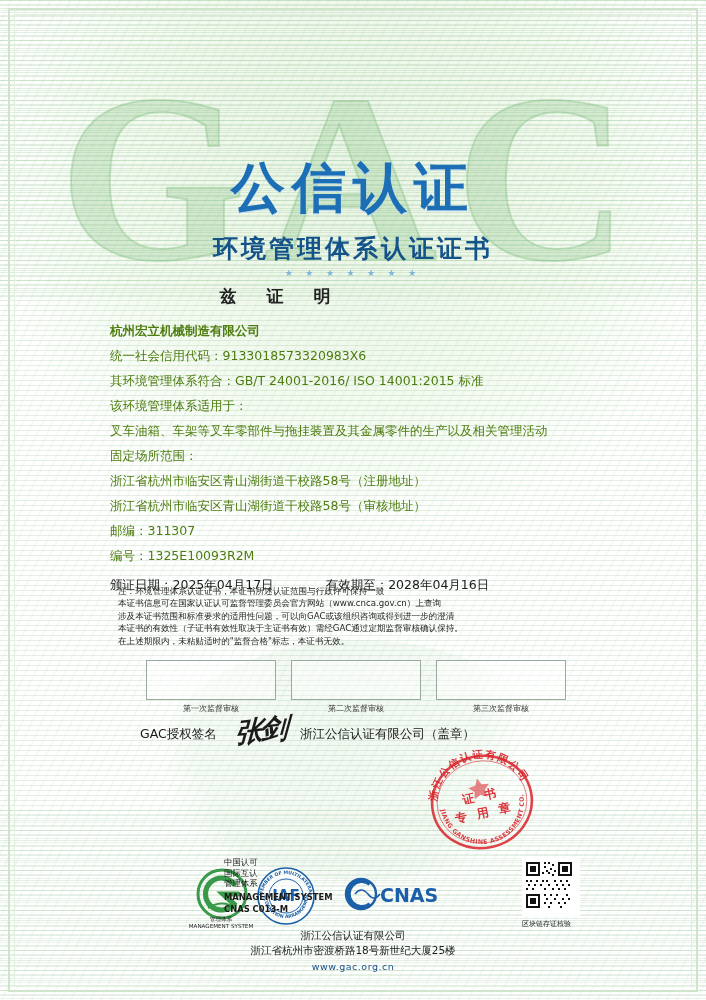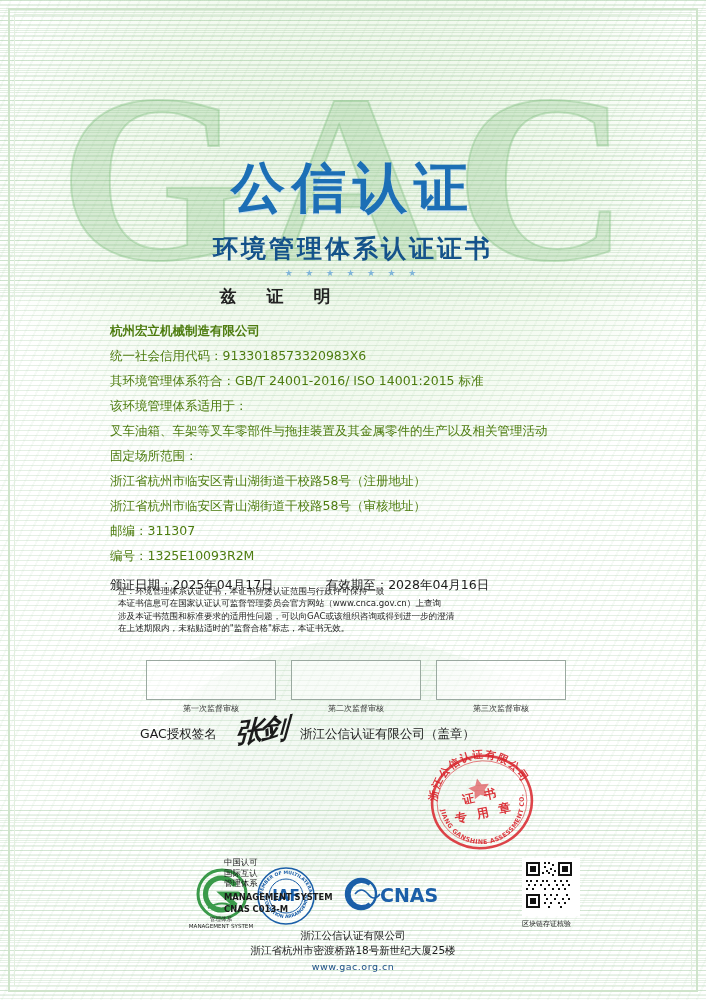--- a/index.html
+++ b/index.html
@@ -387,20 +387,21 @@
     <div class="date-row">
       <span>颁证日期：2025年04月17日</span>
       <span>有效期至：2028年04月16日</span>
     </div>
   </div>
 
   <div class="notes">
     <div>注：环境管理体系认证证书，本证书所述认证范围与行政许可保持一致</div>
     <div>本证书信息可在国家认证认可监督管理委员会官方网站（www.cnca.gov.cn）上查询</div>
     <div>涉及本证书范围和标准要求的适用性问题，可以向GAC或该组织咨询或得到进一步的澄清</div>
+    <div>本证书的有效性（子证书有效性取决于主证书有效）需经GAC通过定期监督审核确认保持。</div>
     <div>在上述期限内，未粘贴适时的"监督合格"标志，本证书无效。</div>
   </div>
 
   <div class="surv-wrap">
     <div class="surv-cell">
       <div class="surv-box"></div>
       <div class="surv-label">第一次监督审核</div>
     </div>
     <div class="surv-cell">
       <div class="surv-box"></div>

